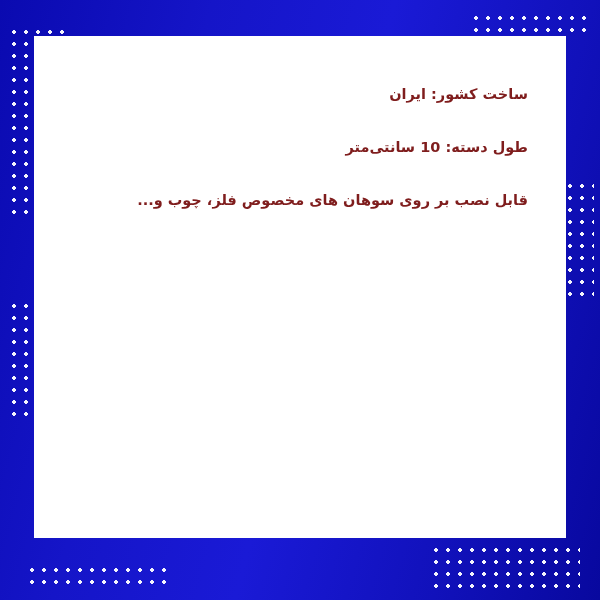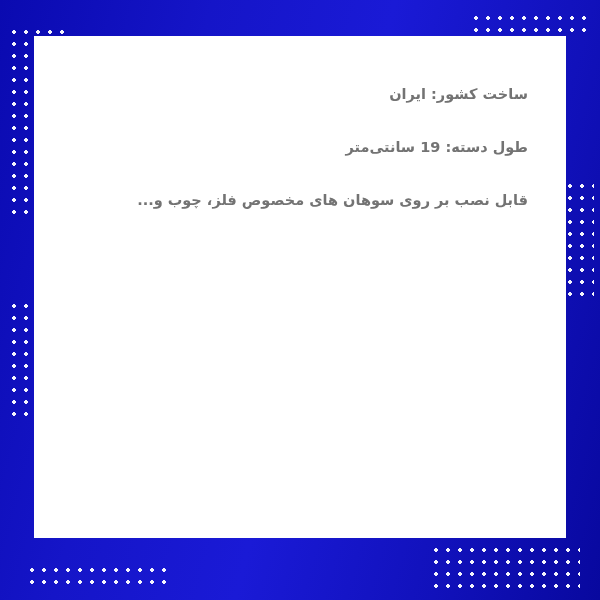--- a/index.html
+++ b/index.html
@@ -75,21 +75,21 @@
     bottom: 62px;
     background: #ffffff;
     box-sizing: border-box;
     padding: 48px 38px 30px 38px;
     display: flex;
     flex-direction: column;
     justify-content: flex-start;
   }
 
   .spec-line {
-    color: #737373;
+    color: #7f1d1d;
     font-size: 14.5px;
     font-weight: bold;
     text-align: right;
     line-height: 1.5;
     margin: 0 0 31px 0;
     direction: rtl;
     white-space: normal;
   }
   .spec-line:last-child {
     margin-bottom: 0;
@@ -103,17 +103,17 @@
 
   <div class="dots dots-tl"></div>
   <div class="dots dots-tr"></div>
   <div class="dots dots-ml"></div>
   <div class="dots dots-mr"></div>
   <div class="dots dots-br"></div>
   <div class="dots dots-bl"></div>
 
   <div id="card">
     <p class="spec-line">ساخت کشور: ایران</p>
-    <p class="spec-line">طول دسته: 19 سانتی‌متر</p>
+    <p class="spec-line">طول دسته: 10 سانتی‌متر</p>
     <p class="spec-line">قابل نصب بر روی سوهان های مخصوص فلز، چوب و...</p>
   </div>
 
 </div>
 
 </body></html>

